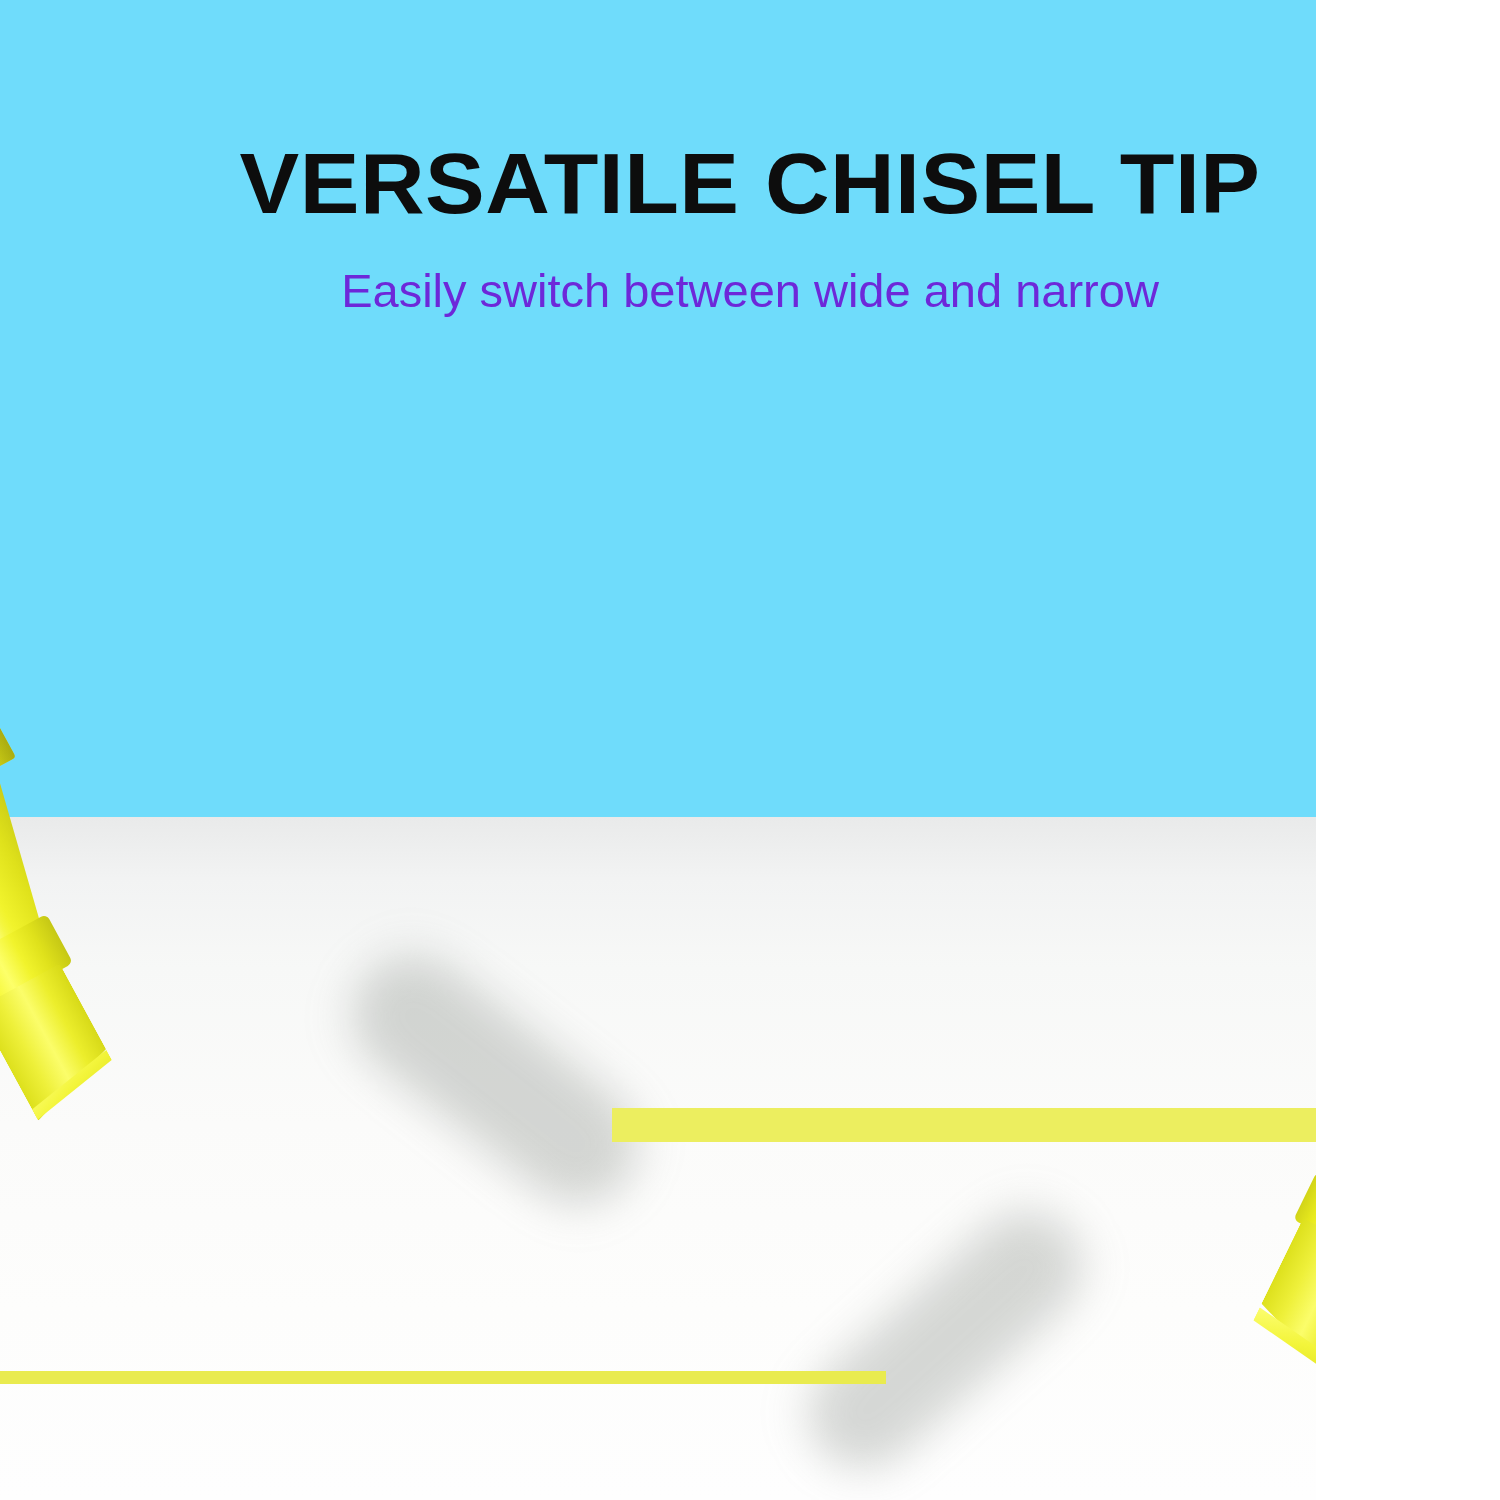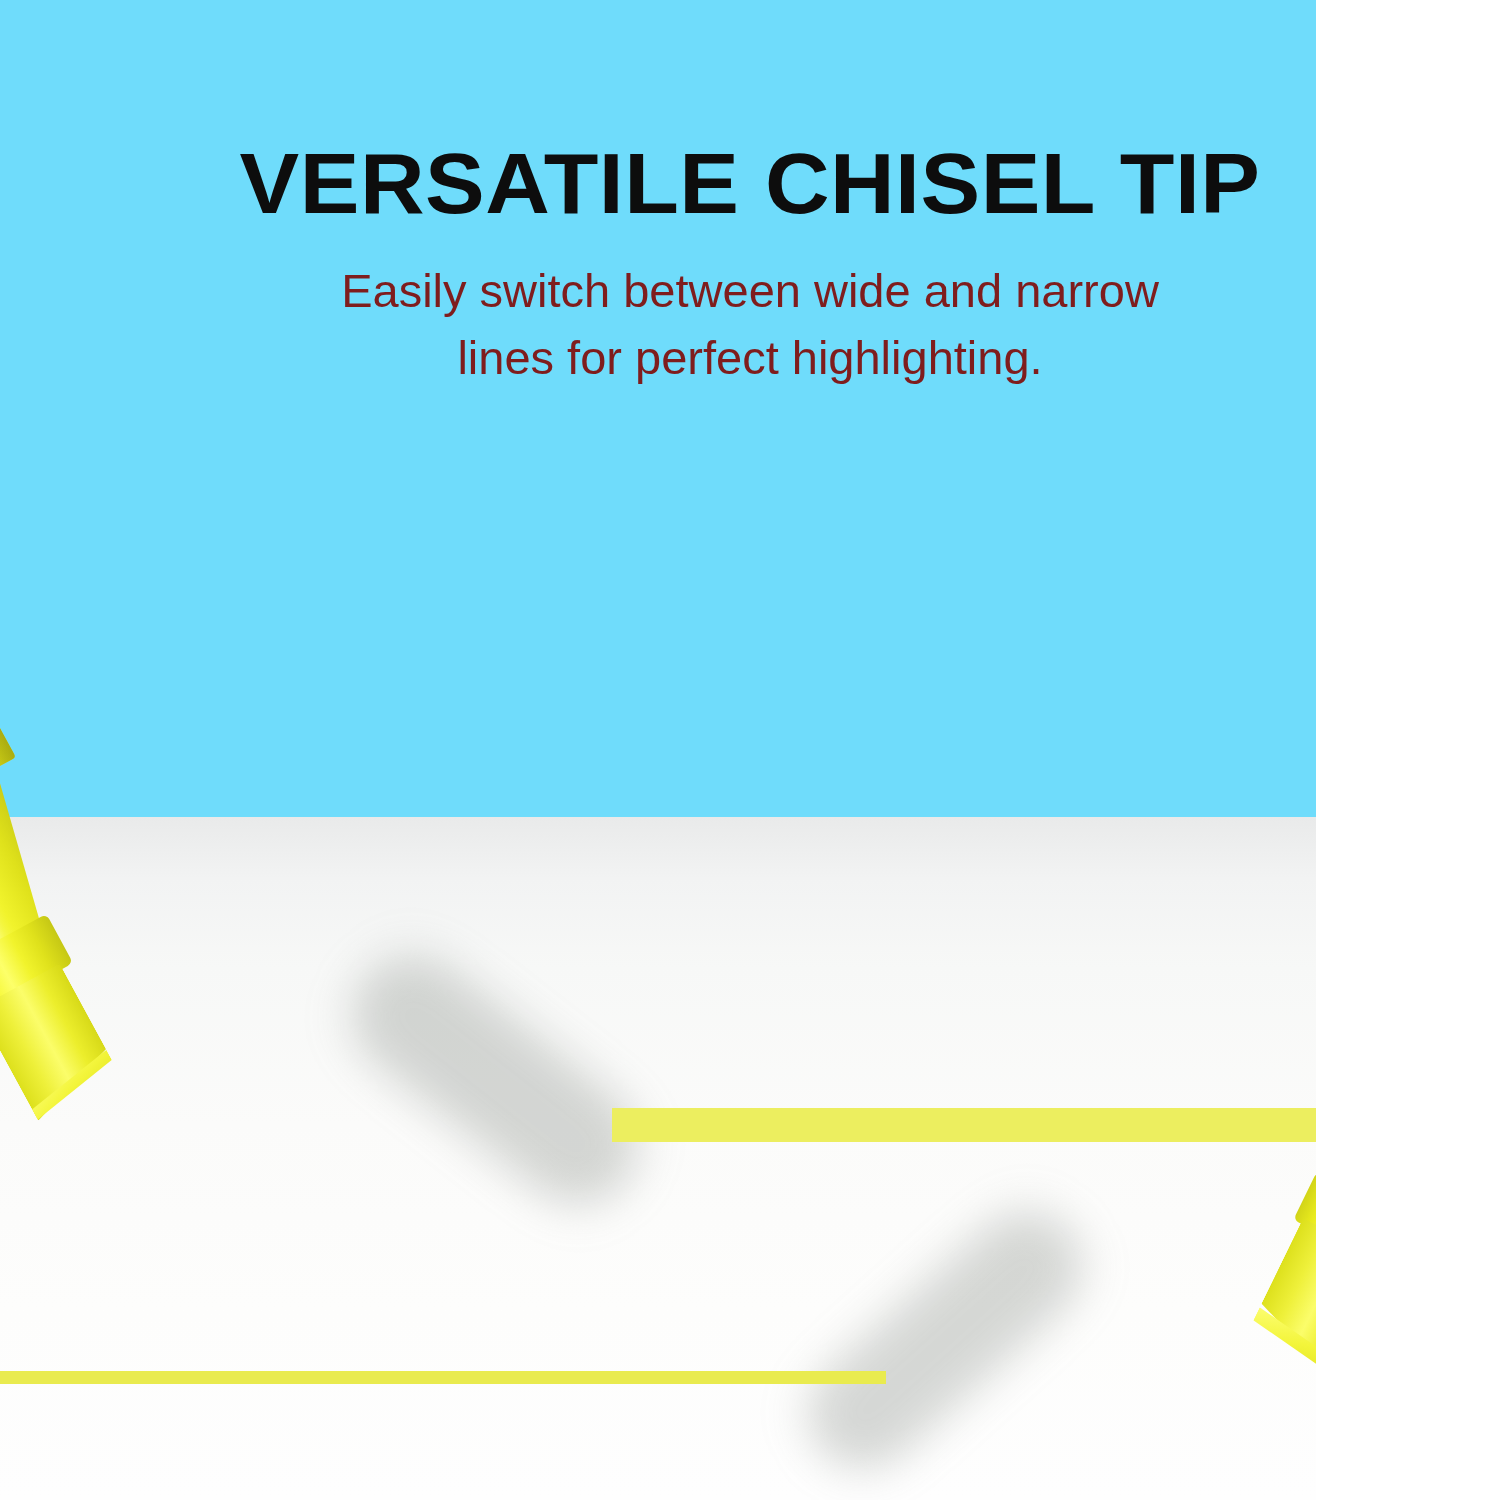--- a/index.html
+++ b/index.html
@@ -42,21 +42,21 @@
     letter-spacing:0.5px;
     color:#0d0d0d;
     transform:scaleX(1.04);
     font-family:"Liberation Sans", sans-serif;
   }
   .subline {
     margin-top:34px;
     font-size:47px;
     line-height:1.34;
     font-weight:400;
-    color:#7f1d1d;
+    color:#6d28d9;
     max-width:1100px;
     margin-left:auto; margin-right:auto;
     font-family:"Liberation Sans", sans-serif;
   }
 
   
   .stroke-thick {
     position:absolute;
     left:612px; top:1108px;
     width:890px; height:34px;
@@ -232,16 +232,15 @@
                 border-radius:4px 4px 2px 2px;
                 clip-path:polygon(0% 0%, 100% 0%, 100% 100%, 0% 72%);"></div>
     <div class="nib-face" style="left:100px; top:1434px; width:98px; height:40px;
                 clip-path:polygon(0% 18%, 100% 56%, 100% 92%, 0% 54%);"></div>
 
   </div>
 
   <div class="copy">
     <div class="headline">VERSATILE CHISEL TIP</div>
     <div class="subline">Easily switch between wide and narrow</div>
-    <div class="subline" style="margin-top:4px;">lines for perfect highlighting.</div>
   </div>
 
 </div>
 
 </body></html>

